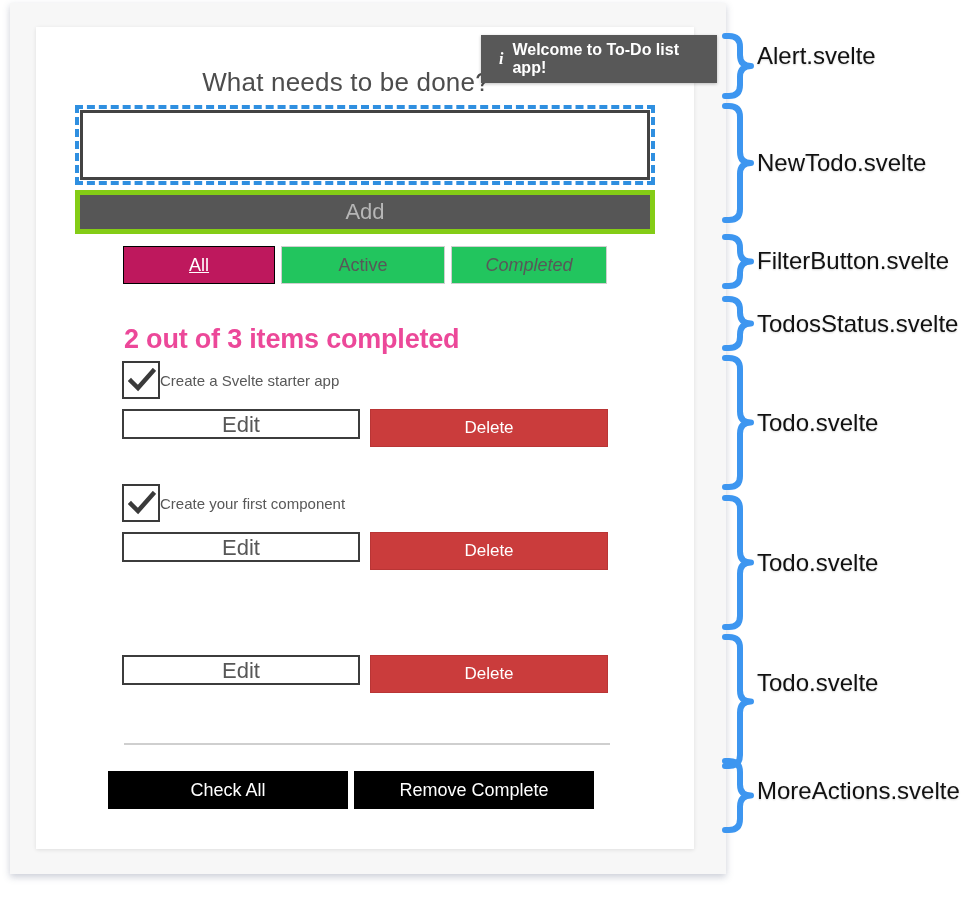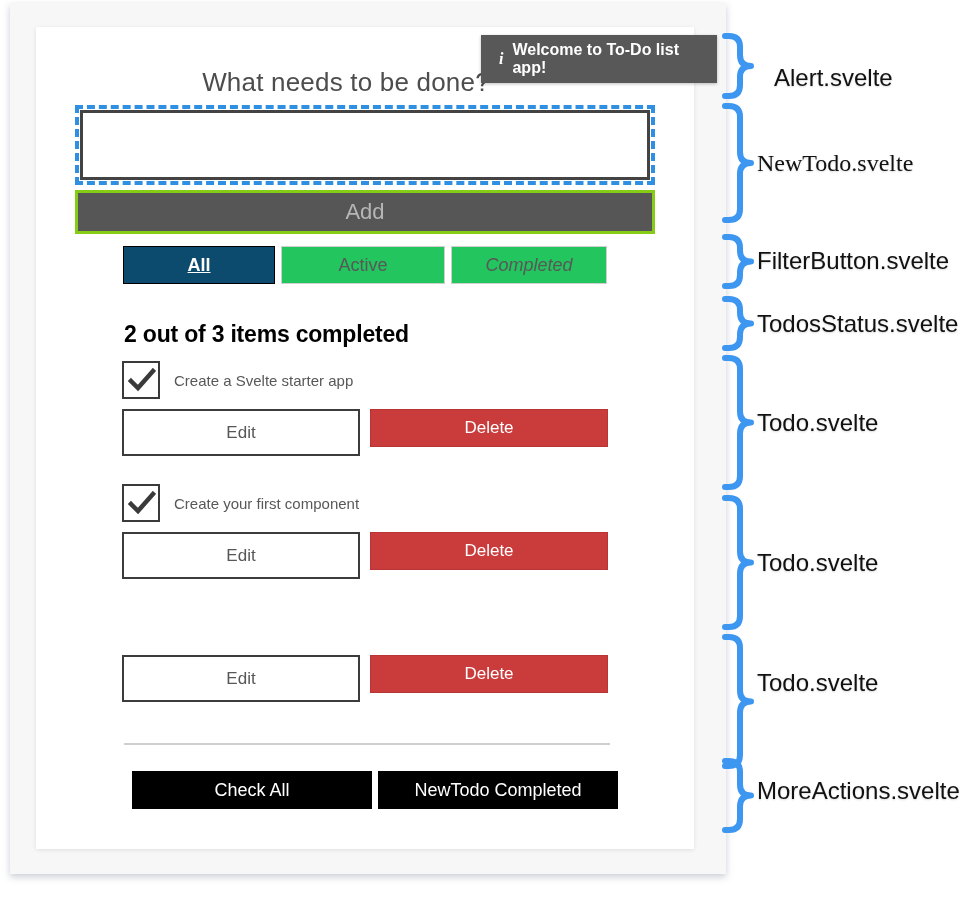--- a/index.html
+++ b/index.html
@@ -70,21 +70,21 @@
     padding: 0 10px;
     outline: none;
   }
 
   
   .add-btn {
     position: absolute;
     left: 39px; top: 163px;
     width: 580px; height: 44px;
     background: #565656;
-    border: 3px solid #84cc16;
+    border: 5px solid #84cc16;
     color: #b6b6b6;
     font-family: "Liberation Sans", sans-serif;
     font-size: 22px;
     cursor: default;
   }
 
   
   .filters {
     position: absolute;
     left: 87px; top: 219px;
@@ -97,34 +97,33 @@
     background: #22c55e;
     color: #585858;
     font-family: "Liberation Sans", sans-serif;
     font-size: 18px;
     cursor: pointer;
   }
   .filter-btn.f0 { width: 154px; }
   .filter-btn.f1 { width: 166px; margin-left: 6px; }
   .filter-btn.f2 { width: 158px; margin-left: 6px; font-style: italic; }
   .filter-btn.pressed {
-    background: #0c4a6e;
+    background: #be185d;
     color: #ffffff;
     border-color: #000000;
+  }
+  .filter-btn.pressed span { text-decoration: underline; }
+
+  
+  .status-heading {
+    position: absolute;
+    left: 88px; top: 275px;
+    font-size: 27px;
     font-weight: bold;
-  }
-  .filter-btn.pressed span { text-decoration: underline; }
-
-  
-  .status-heading {
-    position: absolute;
-    left: 88px; top: 275px;
-    font-size: 23px;
-    font-weight: bold;
-    color: #000000;
+    color: #ec4899;
     letter-spacing: -0.2px;
   }
 
   
   .todo-list {
     position: absolute;
     left: 86px; top: 330px;
     width: 486px;
   }
   .todo-item { position: relative; height: 123px; }
@@ -132,37 +131,36 @@
   .checkbox {
     width: 38px; height: 38px;
     border: 2px solid #3a3a3a;
     background: #ffffff;
     position: relative;
     flex: none;
     cursor: pointer;
   }
   .checkbox svg { position: absolute; left: 4px; top: 5px; }
   .todo-text {
-    margin-left: 14px;
     font-size: 15px;
     color: #585858;
   }
   .todo-btns {
     position: absolute;
     left: 0; top: 52px;
     display: flex;
     width: 486px;
   }
   .edit-btn {
-    width: 240px; height: 47px;
+    width: 240px; height: 30px;
     border: 2px solid #3c3c3c;
     background: #ffffff;
     color: #575757;
     font-family: "Liberation Sans", sans-serif;
-    font-size: 17px;
+    font-size: 22px;
     cursor: pointer;
   }
   .delete-btn {
     width: 240px; height: 38px;
     margin-left: 10px;
     border: 1px solid #b93535;
     background: #ca3c3c;
     color: #ffffff;
     font-family: "Liberation Sans", sans-serif;
     font-size: 17px;
@@ -173,21 +171,21 @@
   .divider {
     position: absolute;
     left: 124px; top: 743px;
     width: 486px; height: 0;
     border-top: 2px solid #cfcfcf;
   }
 
   
   .more-actions {
     position: absolute;
-    left: 132px; top: 771px;
+    left: 108px; top: 771px;
     width: 573px;
     display: flex;
   }
   .action-btn {
     width: 240px; height: 38px;
     background: #000000;
     border: 1px solid #000000;
     color: #ffffff;
     font-family: "Liberation Sans", sans-serif;
     font-size: 18px;
@@ -307,41 +305,41 @@
         </div>
       </div>
 
     </div>
   </div>
 
   <div class="divider"></div>
 
   <div class="more-actions">
     <button class="action-btn">Check All</button>
-    <button class="action-btn">NewTodo Completed</button>
+    <button class="action-btn">Remove Complete</button>
   </div>
 
   <div class="alert">
     <span class="alert-icon">i</span>
     <span class="alert-text">Welcome to To-Do list app!</span>
   </div>
 
   <div id="annotations">
       <div class="brace" style="top: 33px;">
         <svg width="36" height="66" viewBox="0 0 36 66">
           <path d="M 3 3 H 7 Q 18 3 18 14 V 22 Q 18 33 29 33 Q 18 33 18 44 V 52 Q 18 63 7 63 H 3" fill="none" stroke="#3d96f0" stroke-width="6" stroke-linecap="round" stroke-linejoin="round"></path>
         </svg>
       </div>
-      <div class="anno-label" style="top: 78px; margin-left: 17px;">Alert.svelte</div>
+      <div class="anno-label" style="top: 56px;">Alert.svelte</div>
       <div class="brace" style="top: 103px;">
         <svg width="36" height="120" viewBox="0 0 36 120">
           <path d="M 3 3 H 7 Q 18 3 18 14 V 49 Q 18 60 29 60 Q 18 60 18 71 V 106 Q 18 117 7 117 H 3" fill="none" stroke="#3d96f0" stroke-width="6" stroke-linecap="round" stroke-linejoin="round"></path>
         </svg>
       </div>
-      <div class="anno-label" style="top: 163px; font-family: Liberation Serif, serif;">NewTodo.svelte</div>
+      <div class="anno-label" style="top: 163px;">NewTodo.svelte</div>
       <div class="brace" style="top: 234px;">
         <svg width="36" height="55" viewBox="0 0 36 55">
           <path d="M 3 3 H 7 Q 18 3 18 14 V 16.5 Q 18 27.5 29 27.5 Q 18 27.5 18 38.5 V 41 Q 18 52 7 52 H 3" fill="none" stroke="#3d96f0" stroke-width="6" stroke-linecap="round" stroke-linejoin="round"></path>
         </svg>
       </div>
       <div class="anno-label" style="top: 261px;">FilterButton.svelte</div>
       <div class="brace" style="top: 296px;">
         <svg width="36" height="55" viewBox="0 0 36 55">
           <path d="M 3 3 H 7 Q 18 3 18 14 V 16.5 Q 18 27.5 29 27.5 Q 18 27.5 18 38.5 V 41 Q 18 52 7 52 H 3" fill="none" stroke="#3d96f0" stroke-width="6" stroke-linecap="round" stroke-linejoin="round"></path>
         </svg>

